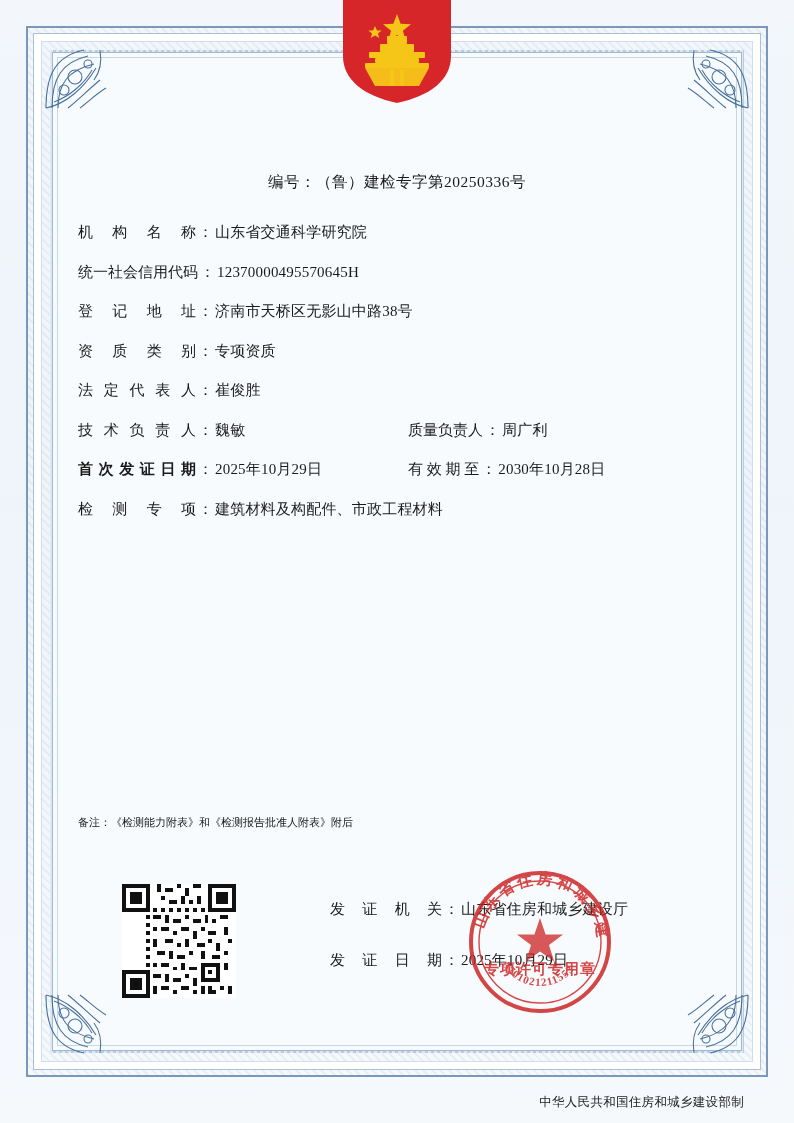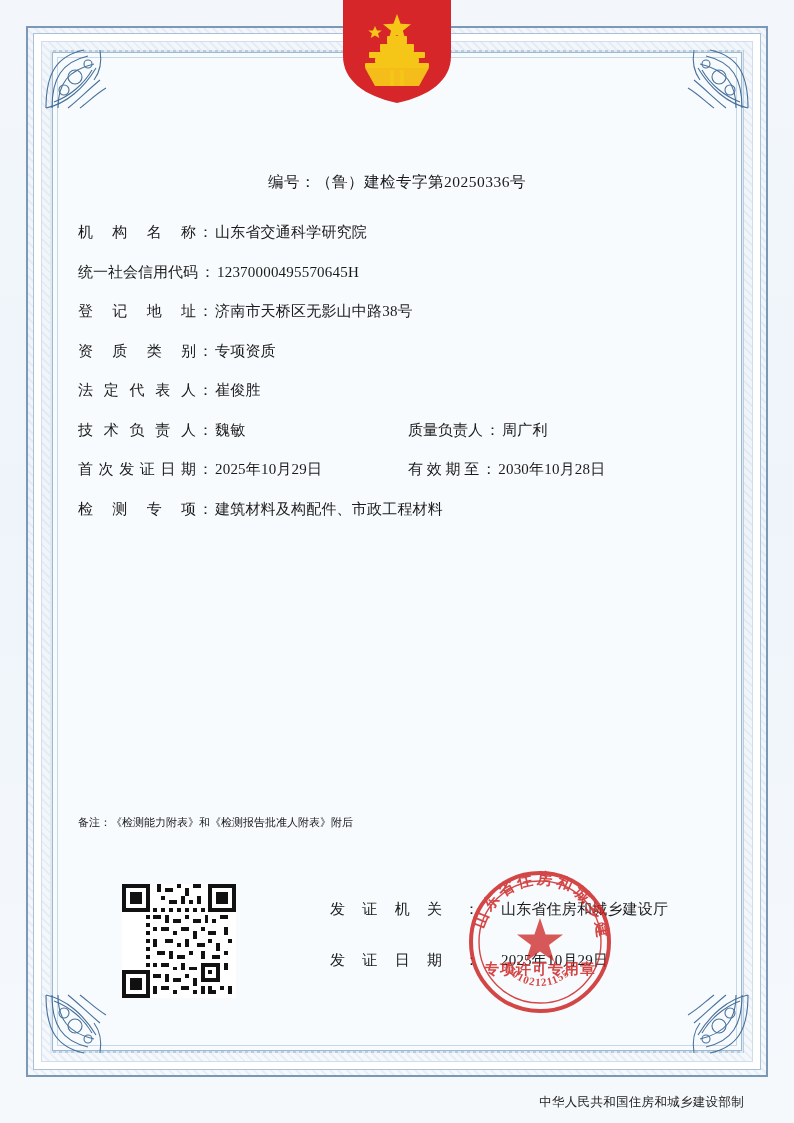--- a/index.html
+++ b/index.html
@@ -111,21 +111,21 @@
     display: flex;
     align-items: baseline;
   }
   .pair.left { width: 330px; }
   .lbl {
     white-space: nowrap;
     letter-spacing: 0px;
   }
   .lbl.spread-4 { display: inline-block; width: 118px; text-align: justify; text-align-last: justify; }
   .lbl.spread-5 { display: inline-block; width: 118px; text-align: justify; text-align-last: justify; }
-  .lbl.spread-7 { display: inline-block; width: 118px; text-align: justify; text-align-last: justify; }
+  .lbl.spread-7 { display: inline-block; width: 118px; text-align: justify; text-align-last: justify; font-weight: bold; }
   .lbl.plain { display: inline-block; }
   .colon { padding: 0 2px 0 2px; }
   .val { letter-spacing: .2px; }
   .sites-title {
     margin-top: 34px;
     font-size: 15px;
   }
   .sites-list {
     margin: 10px 0 0 0;
     padding-left: 28px;
@@ -139,21 +139,21 @@
     top: 815px;
     font-size: 11px;
   }
   
   .issue-block {
     position: absolute;
     left: 330px;
     top: 900px;
     font-size: 15px;
   }
-  .issue-row { display: flex; align-items: center; margin-bottom: 32px; gap: 20px; }
+  .issue-row { display: flex; align-items: center; margin-bottom: 32px; }
   .issue-lbl { display: inline-block; width: 112px; text-align: justify; text-align-last: justify; }
   .qr {
     position: absolute;
     left: 122px;
     top: 884px;
     width: 114px;
     height: 114px;
     background: #fff;
   }
   .seal {

